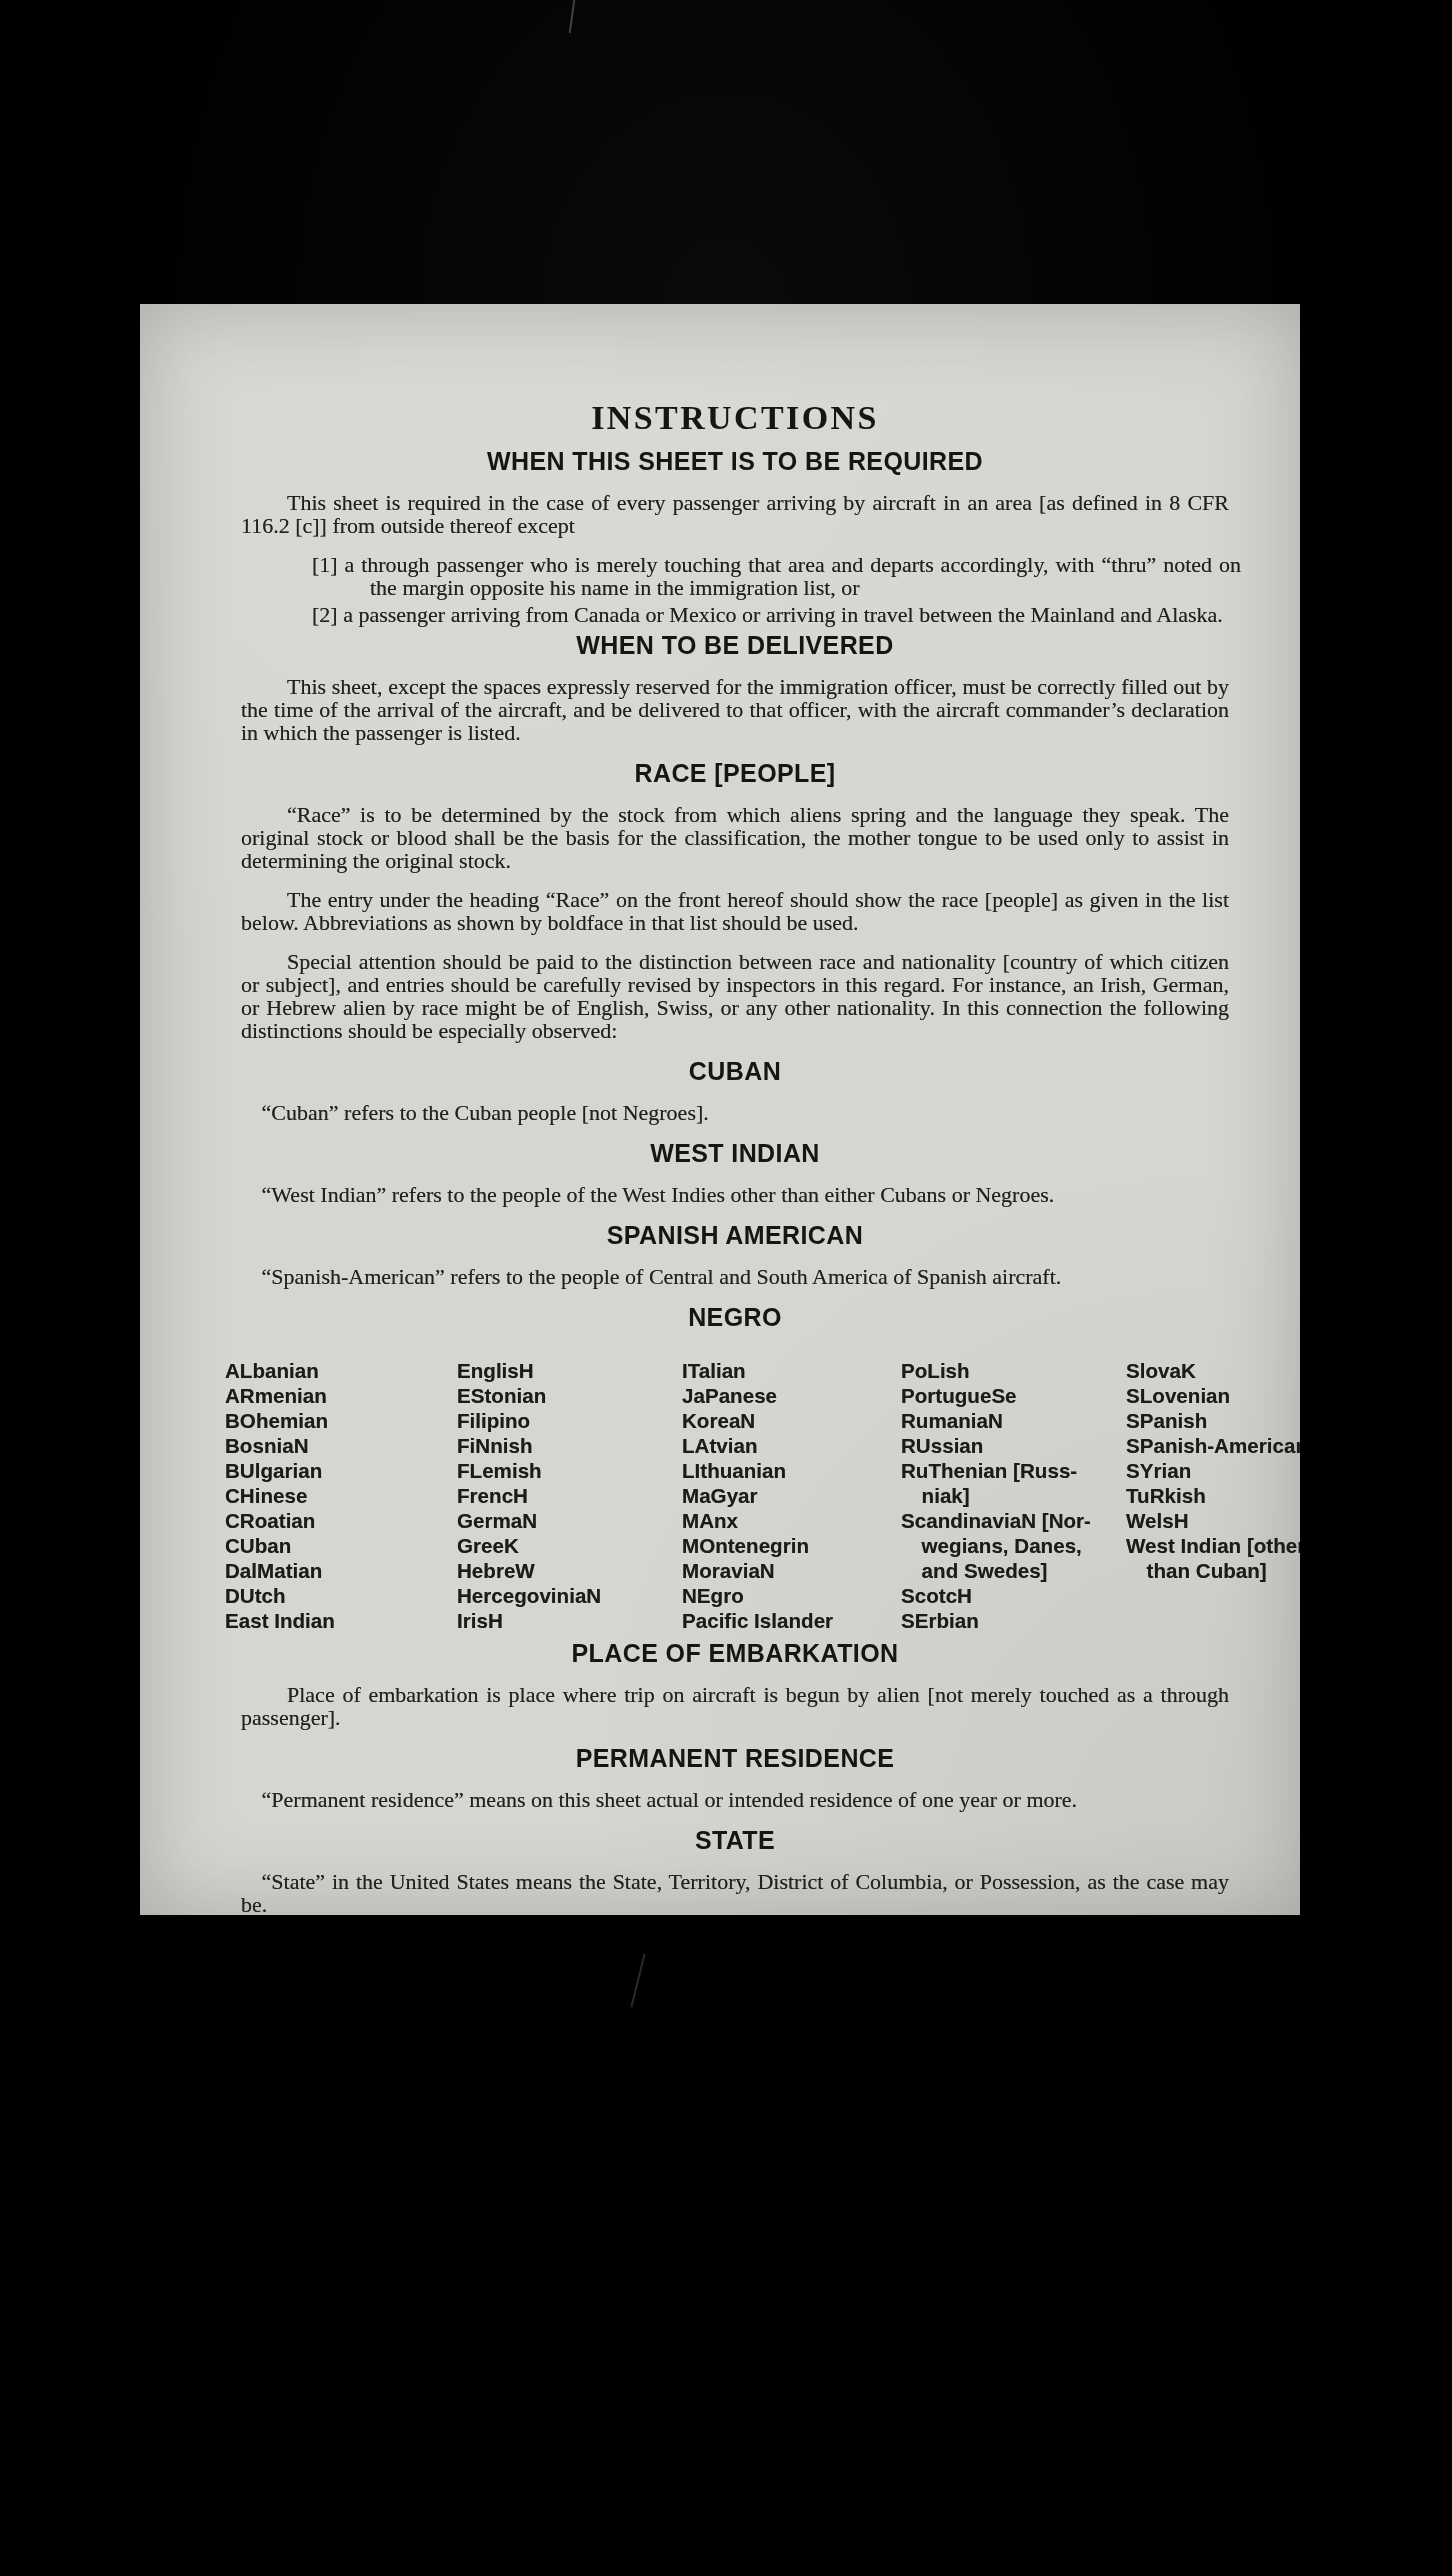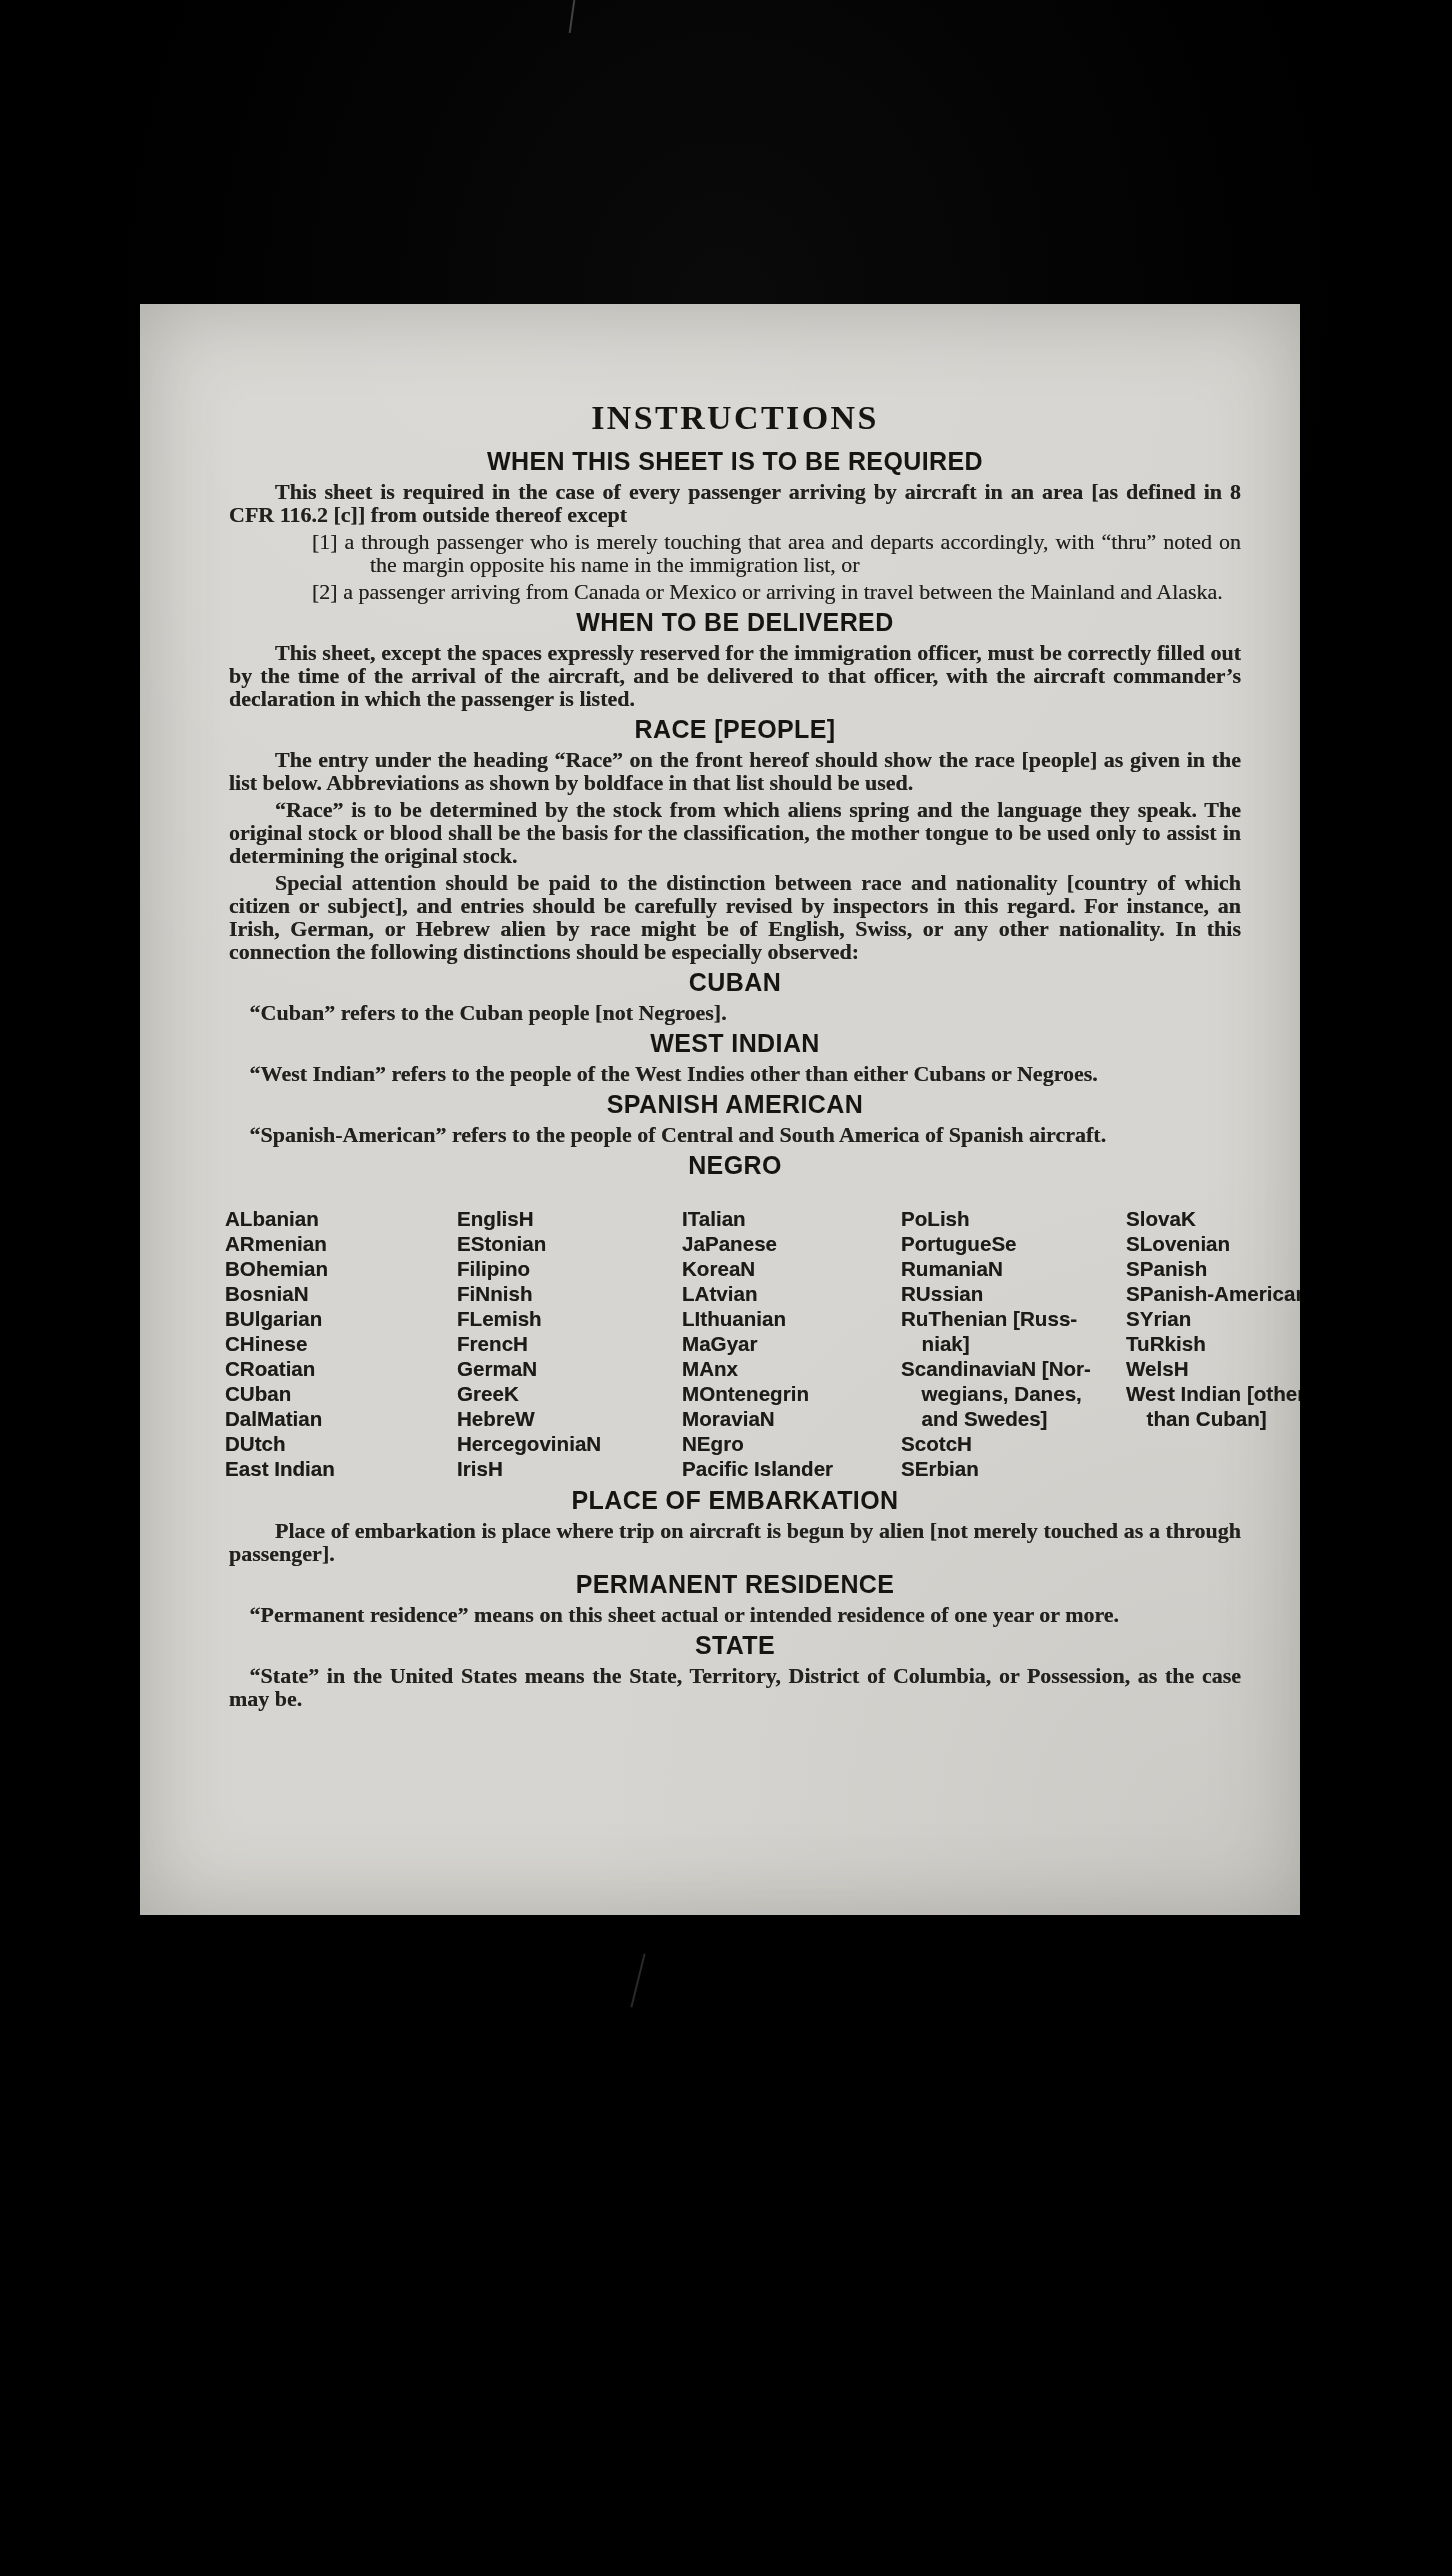--- a/index.html
+++ b/index.html
@@ -57,25 +57,24 @@
     font-size: 25px;
     line-height: 27px;
     font-weight: bold;
     letter-spacing: 0.4px;
     text-align: center;
     color: #161514;
     margin: 6.3px 0 4.7px 0;
   }
   .heading.first { margin-top: 0; }
   .para {
-    margin: 4px;
+    margin: 16px;
     text-align: justify;
     text-indent: 46px;
     text-shadow: 0 0 0.5px rgba(30,29,28,0.55);
-    font-weight: bold;
   }
   .para.def { text-indent: 20.6px; }
   .subitem {
     margin: 4px;
     padding-left: 141px;
     text-indent: -58px;
     text-align: justify;
     text-shadow: 0 0 0.5px rgba(30,29,28,0.55);
   }
   .races {
@@ -109,22 +108,22 @@
 
     <h2 class="heading first">WHEN THIS SHEET IS TO BE REQUIRED</h2>
     <p class="para">This sheet is required in the case of every passenger arriving by aircraft in an area [as defined in 8 CFR 116.2 [c]] from outside thereof except</p>
     <p class="subitem">[1] a through passenger who is merely touching that area and departs accordingly, with “thru” noted on the margin opposite his name in the immigration list, or</p>
     <p class="subitem">[2] a passenger arriving from Canada or Mexico or arriving in travel between the Mainland and Alaska.</p>
 
     <h2 class="heading">WHEN TO BE DELIVERED</h2>
     <p class="para">This sheet, except the spaces expressly reserved for the immigration officer, must be correctly filled out by the time of the arrival of the aircraft, and be delivered to that officer, with the aircraft commander’s declaration in which the passenger is listed.</p>
 
     <h2 class="heading">RACE [PEOPLE]</h2>
+    <p class="para">“Race” is to be determined by the stock from which aliens spring and the language they speak. The original stock or blood shall be the basis for the classification, the mother tongue to be used only to assist in determining the original stock.</p>
     <p class="para">The entry under the heading “Race” on the front hereof should show the race [people] as given in the list below. Abbreviations as shown by boldface in that list should be used.</p>
-    <p class="para">“Race” is to be determined by the stock from which aliens spring and the language they speak. The original stock or blood shall be the basis for the classification, the mother tongue to be used only to assist in determining the original stock.</p>
     <p class="para">Special attention should be paid to the distinction between race and nationality [country of which citizen or subject], and entries should be carefully revised by inspectors in this regard. For instance, an Irish, German, or Hebrew alien by race might be of English, Swiss, or any other nationality. In this connection the following distinctions should be especially observed:</p>
 
     <h2 class="heading">CUBAN</h2>
     <p class="para def">“Cuban” refers to the Cuban people [not Negroes].</p>
 
     <h2 class="heading">WEST INDIAN</h2>
     <p class="para def">“West Indian” refers to the people of the West Indies other than either Cubans or Negroes.</p>
 
     <h2 class="heading">SPANISH AMERICAN</h2>
     <p class="para def">“Spanish-American” refers to the people of Central and South America of Spanish aircraft.</p>

